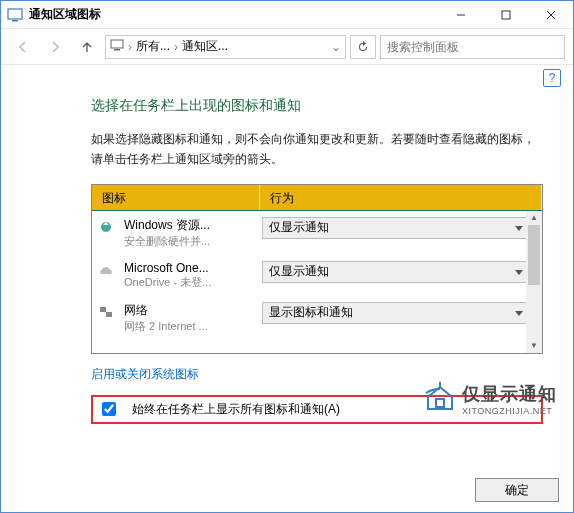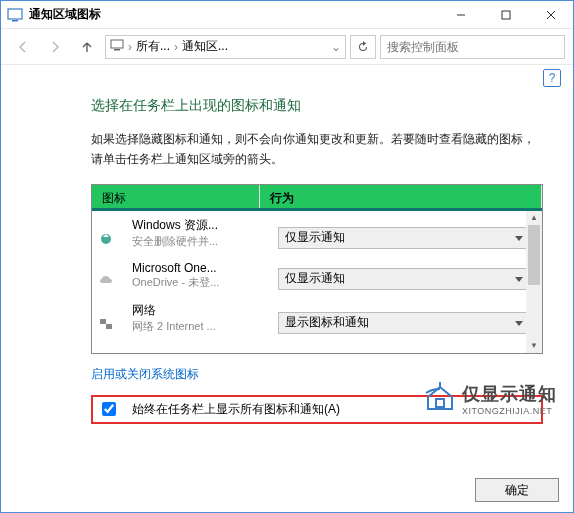--- a/index.html
+++ b/index.html
@@ -25,26 +25,26 @@
 .searchbox input { border: none; outline: none; font-size: 12px; width: 100%; color: #888; }
 
 .helpbar { height: 26px; display: flex; justify-content: flex-end; align-items: center; padding-right: 12px; }
 .helpbar .help { width: 18px; height: 18px; border: 1px solid #3a7cc7; color: #3a7cc7; border-radius: 2px; font-size: 12px; display: flex; align-items: center; justify-content: center; }
 
 .content { padding: 0 30px 0 90px; }
 .heading { color: #1e6a3f; font-size: 14px; margin: 6px 0 14px; }
 .desc { font-size: 12px; color: #222; line-height: 1.7; margin-bottom: 14px; }
 
 .listbox { border: 1px solid #888; height: 170px; overflow: hidden; background: #fff; position: relative; }
-.listhead { display: flex; height: 26px; border-bottom: 3px solid #0f766e; background: #22c55e; }
+.listhead { display: flex; height: 26px; border-bottom: 1px solid #0f766e; background: #eab308; }
 .listhead .col { font-size: 12px; padding: 5px 10px; border-right: 1px solid #e8e8e8; }
 .col-icon { width: 168px; }
-.col-action { flex: 1; font-weight: bold; }
+.col-action { flex: 1; }
 .listrows { overflow-y: auto; height: 144px; }
-.row { display: flex; align-items: flex-end; padding: 6px 4px; gap: 16px; }
+.row { display: flex; align-items: flex-start; padding: 6px 4px; gap: 8px; }
 .row-icon { width: 20px; height: 20px; display: flex; align-items: center; justify-content: center; flex-shrink: 0; }
 .row-text { width: 130px; font-size: 12px; }
 .row-text .t1 { color: #000; white-space: nowrap; overflow: hidden; text-overflow: ellipsis; }
 .row-text .t2 { color: #888; font-size: 11px; white-space: nowrap; overflow: hidden; text-overflow: ellipsis; }
 .row-select { flex: 1; padding-right: 8px; }
 .sel { width: 100%; height: 22px; border: 1px solid #bbb; background: #efefef; font-size: 12px; padding: 0 20px 0 6px; position: relative; display: flex; align-items: center; }
 .sel::after { content: ""; position: absolute; right: 6px; top: 8px; border-left: 4px solid transparent; border-right: 4px solid transparent; border-top: 5px solid #555; }
 .scrollbar { position: absolute; right: 0; top: 26px; bottom: 0; width: 16px; background: #f0f0f0; }
 .scrollbar .thumb { position: absolute; left: 2px; right: 2px; top: 14px; height: 60px; background: #c8c8c8; }
 .scrollbar .arr { position: absolute; left: 0; right: 0; height: 14px; display: flex; align-items: center; justify-content: center; color: #666; font-size: 8px; }

